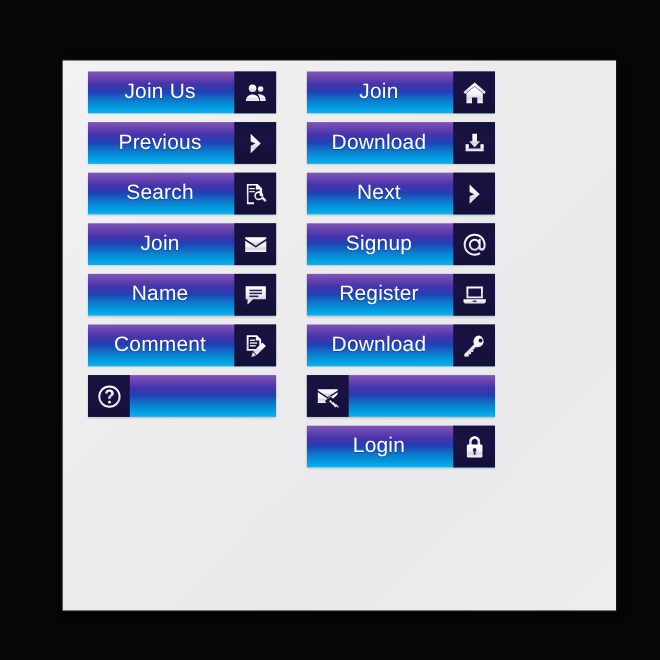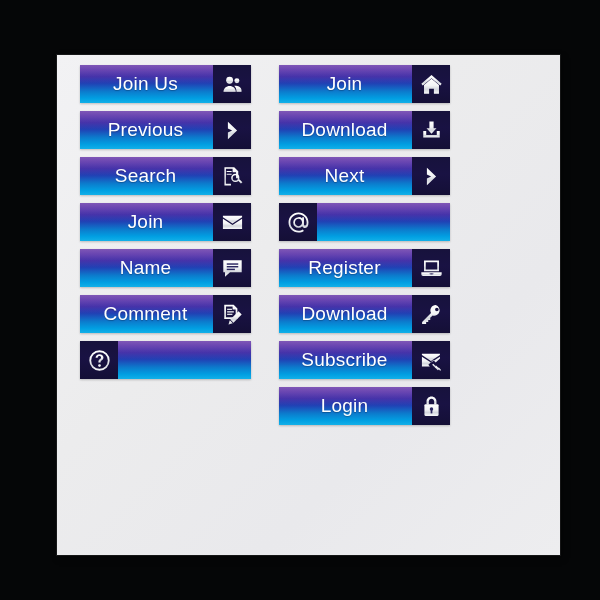--- a/index.html
+++ b/index.html
@@ -264,20 +264,21 @@
         <span class="btn-iconbox">
           <svg viewBox="0 0 24 24">
               <g class="ic-main">
             <path d="M7.2 2.8l9.6 9.2-9.6 9.2V14l4.4-2-4.4-2z"></path>
           </g>
             </svg>
         </span>
       </div>
 
       <div class="btn">
+        <span class="btn-label">Signup</span>
         <span class="btn-iconbox">
           <svg viewBox="0 0 24 24">
             <g class="ic-main">
               <path d="M12 1.6C6.2 1.6 1.6 6.2 1.6 12S6.2 22.4 12 22.4c2.1 0 4-.6 5.6-1.6l-1-1.6c-1.3.8-2.9 1.3-4.6 1.3-4.7 0-8.5-3.8-8.5-8.5S7.3 3.5 12 3.5s8.5 3.8 8.5 8.5c0 1.9-.5 3.2-1.6 3.2-.8 0-1.2-.5-1.2-1.4V6.6h-1.8v1.3A4.9 4.9 0 0 0 12 6.4 5.6 5.6 0 0 0 6.5 12 5.6 5.6 0 0 0 12 17.6a4.9 4.9 0 0 0 3.9-1.8c.5 1.2 1.6 1.9 3 1.9 2.4 0 3.5-2.3 3.5-5.7C22.4 6.2 17.8 1.6 12 1.6zm0 6.6c2.1 0 3.7 1.7 3.7 3.8S14.1 15.8 12 15.8 8.3 14.1 8.3 12 9.9 8.2 12 8.2z"></path>
             </g>
           </svg>
         </span>
       </div>
 
       <div class="btn">
@@ -300,21 +301,20 @@
         <span class="btn-iconbox">
           <svg viewBox="0 0 24 24">
             <g class="ic-main">
               <path d="M16.4 2.1a5.6 5.6 0 0 0-4.9 8.3L2.2 19.7v2.2h4.2v-2.1h2.2v-2.1h2.1v-2.2l2.5-2.5a5.6 5.6 0 1 0 3.2-10.9zm1.2 2.8a1.9 1.9 0 1 1 0 3.8 1.9 1.9 0 0 1 0-3.8z"></path>
             </g>
           </svg>
         </span>
       </div>
 
       <div class="btn">
-        <span class="btn-label">Subscribe</span>
         <span class="btn-iconbox">
           <svg viewBox="0 0 24 24">
             <g class="ic-main">
               <path d="M2 6.3l9.4 6.2 9.4-6.2V5H2z"></path>
               <path d="M2 8v10.2h8.3l-1.6-1.7 5.1-5.1 2.6 2.6 4.4-4.2V8l-9.4 6.2z"></path>
             </g>
             <g class="ic-main">
               <path d="M13.8 15.3l2.4 2.4-1.1 1.1-2.4-2.4z"></path>
               <path d="M16.7 17.1l3.6 3.6-1.6 1.6-3.6-3.6z"></path>
               <path d="M19.6 19.4l2.4 2.4-.9.9-2.4-2.4z"></path>

